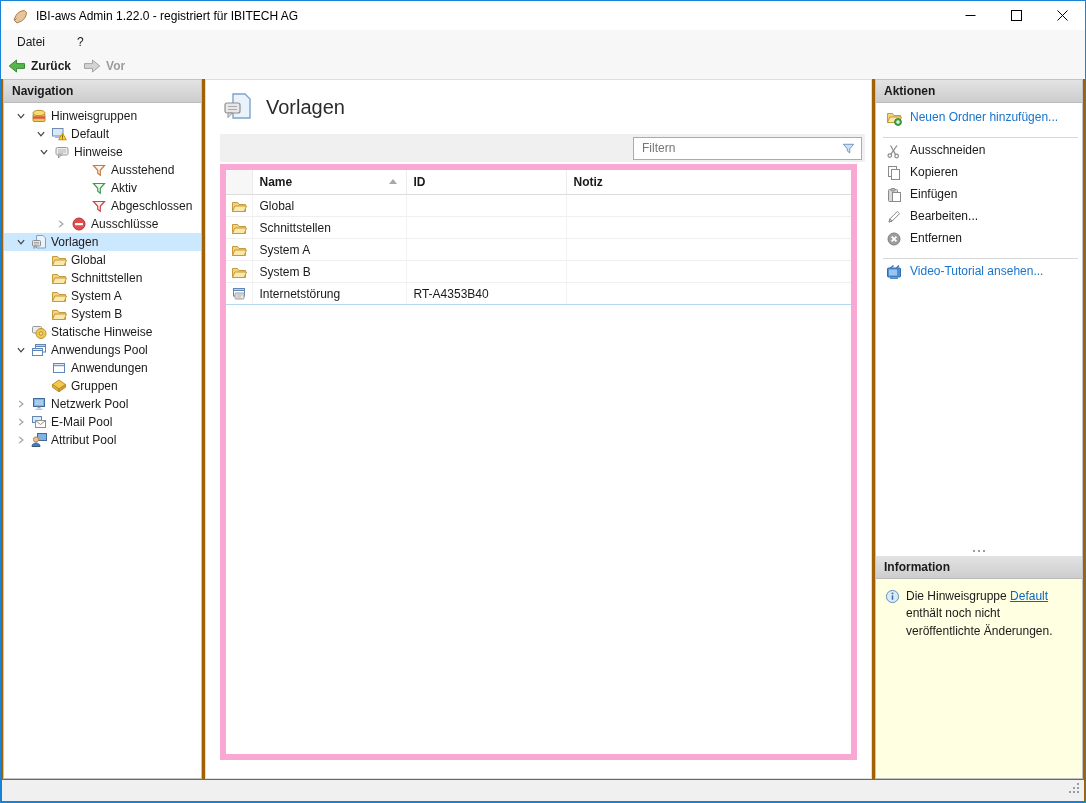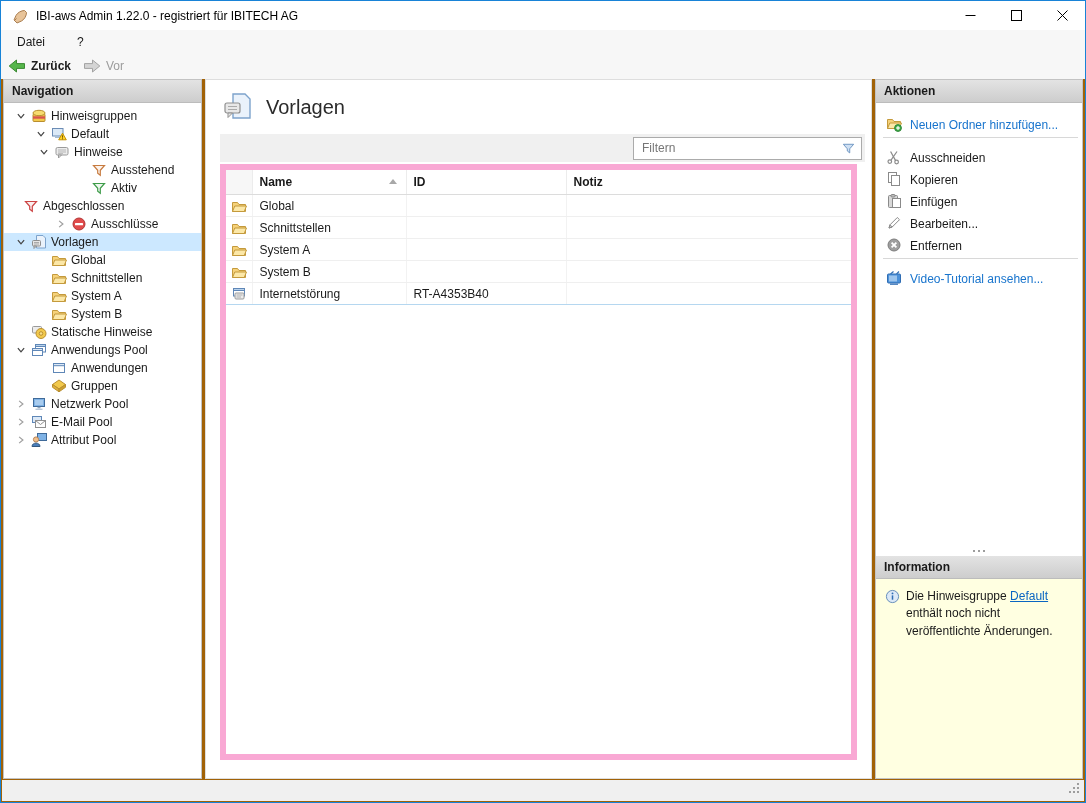--- a/index.html
+++ b/index.html
@@ -12,21 +12,21 @@
   .titlebar .title-text{margin-left:9px;color:#000;}
   .win-btns{margin-left:auto;display:flex;height:100%;}
   .win-btn{width:46px;height:100%;display:flex;align-items:center;justify-content:center;cursor:default;}
 
   
   .menubar{height:23px;background:#f7f7f7;display:flex;align-items:center;padding-left:14px;gap:28px;}
   .menu-item{padding:2px 2px;}
   .toolbar{height:26px;background:#f7f7f7;display:flex;align-items:center;padding-left:7px;gap:12px;}
   .tool-btn{display:flex;align-items:center;gap:5px;}
   .tool-btn .lbl{font-weight:bold;color:#1d1d1d;}
-  .tool-btn.disabled .lbl{font-weight:normal;color:#9c9c9c;}
+  .tool-btn.disabled .lbl{font-weight:bold;color:#9c9c9c;}
 
   
   .workspace{position:absolute;top:78px;left:2px;right:2px;bottom:23px;display:flex;}
   .panel-header{height:22px;flex:none;background:linear-gradient(#e3e3e3,#cdcdcd);
                 border-bottom:1px solid #bcbcbc;display:flex;align-items:center;
                 padding-left:8px;font-weight:bold;color:#1a1a1a;}
 
   .nav-panel{width:199px;flex:none;background:#fff;border:1px solid #c3c3c3;display:flex;flex-direction:column;box-sizing:border-box;}
   .tree{padding-top:4px;overflow:hidden;}
   .trow{height:18px;display:flex;align-items:center;cursor:default;}
@@ -57,21 +57,21 @@
   td{height:21px;border-right:1px solid #f2f2f2;border-bottom:1px solid #efefef;
      padding:0 0 0 7px;white-space:nowrap;overflow:hidden;}
   td.icon-td{padding:0;text-align:center;}
   td.icon-td svg{vertical-align:middle;}
   tr.last-row td{border-bottom:1px solid #b5d7f0;}
   .sort-asc{position:absolute;right:9px;top:9px;width:0;height:0;
             border-left:4px solid transparent;border-right:4px solid transparent;border-bottom:5px solid #a8a8a8;}
 
   .right-panel{width:208px;flex:none;background:#fff;border:1px solid #c3c3c3;display:flex;flex-direction:column;box-sizing:border-box;}
   .actions-body{flex:1;padding-top:7px;overflow:hidden;}
-  .action-item{height:22px;display:flex;align-items:flex-end;gap:8px;padding-left:9px;cursor:default;white-space:nowrap;}
+  .action-item{height:22px;display:flex;align-items:flex-start;gap:8px;padding-left:9px;cursor:default;white-space:nowrap;}
   .action-item .aicon{width:17px;flex:none;display:flex;justify-content:center;align-items:center;}
   .action-item.link .alabel{color:#1874cd;}
   .action-sep{border-top:1px solid #d8d8d8;margin:5px 4px 5px 7px;}
   .splitter{height:11px;flex:none;display:flex;align-items:center;justify-content:center;gap:3px;cursor:ns-resize;}
   .splitter i{width:2px;height:2px;background:#9d9d9d;display:block;}
   .info-content{height:199px;flex:none;background:#ffffe1;padding:9px 9px 0 9px;box-sizing:border-box;
                 display:flex;gap:6px;align-items:flex-start;line-height:1.45;}
   .info-content .itext{flex:1;}
   .info-link{color:#0a66c2;text-decoration:underline;cursor:pointer;}
 
@@ -202,21 +202,21 @@
         <div class="trow" style="padding-left:68px">
           <span class="slot"></span>
           <span class="ticon">
               <svg width="16" height="16" viewBox="0 0 16 16">
                 <path d="M2.5 3.5 h11 l-4.2 4.8 v5 l-2.6 -2.2 v-2.8 z" fill="#eef8ef" stroke="#3f9c4a" stroke-width="1.2"></path>
               </svg>
             </span>
           <span class="tlabel">Aktiv</span>
         </div>
 
-        <div class="trow" style="">
+        <div class="trow" style="padding-left:68px">
           <span class="slot"></span>
           <span class="ticon">
               <svg width="16" height="16" viewBox="0 0 16 16">
                 <path d="M2.5 3.5 h11 l-4.2 4.8 v5 l-2.6 -2.2 v-2.8 z" fill="#fbeeee" stroke="#cc4444" stroke-width="1.2"></path>
               </svg>
             </span>
           <span class="tlabel">Abgeschlossen</span>
         </div>
 
         <div class="trow" style="padding-left:48px">

